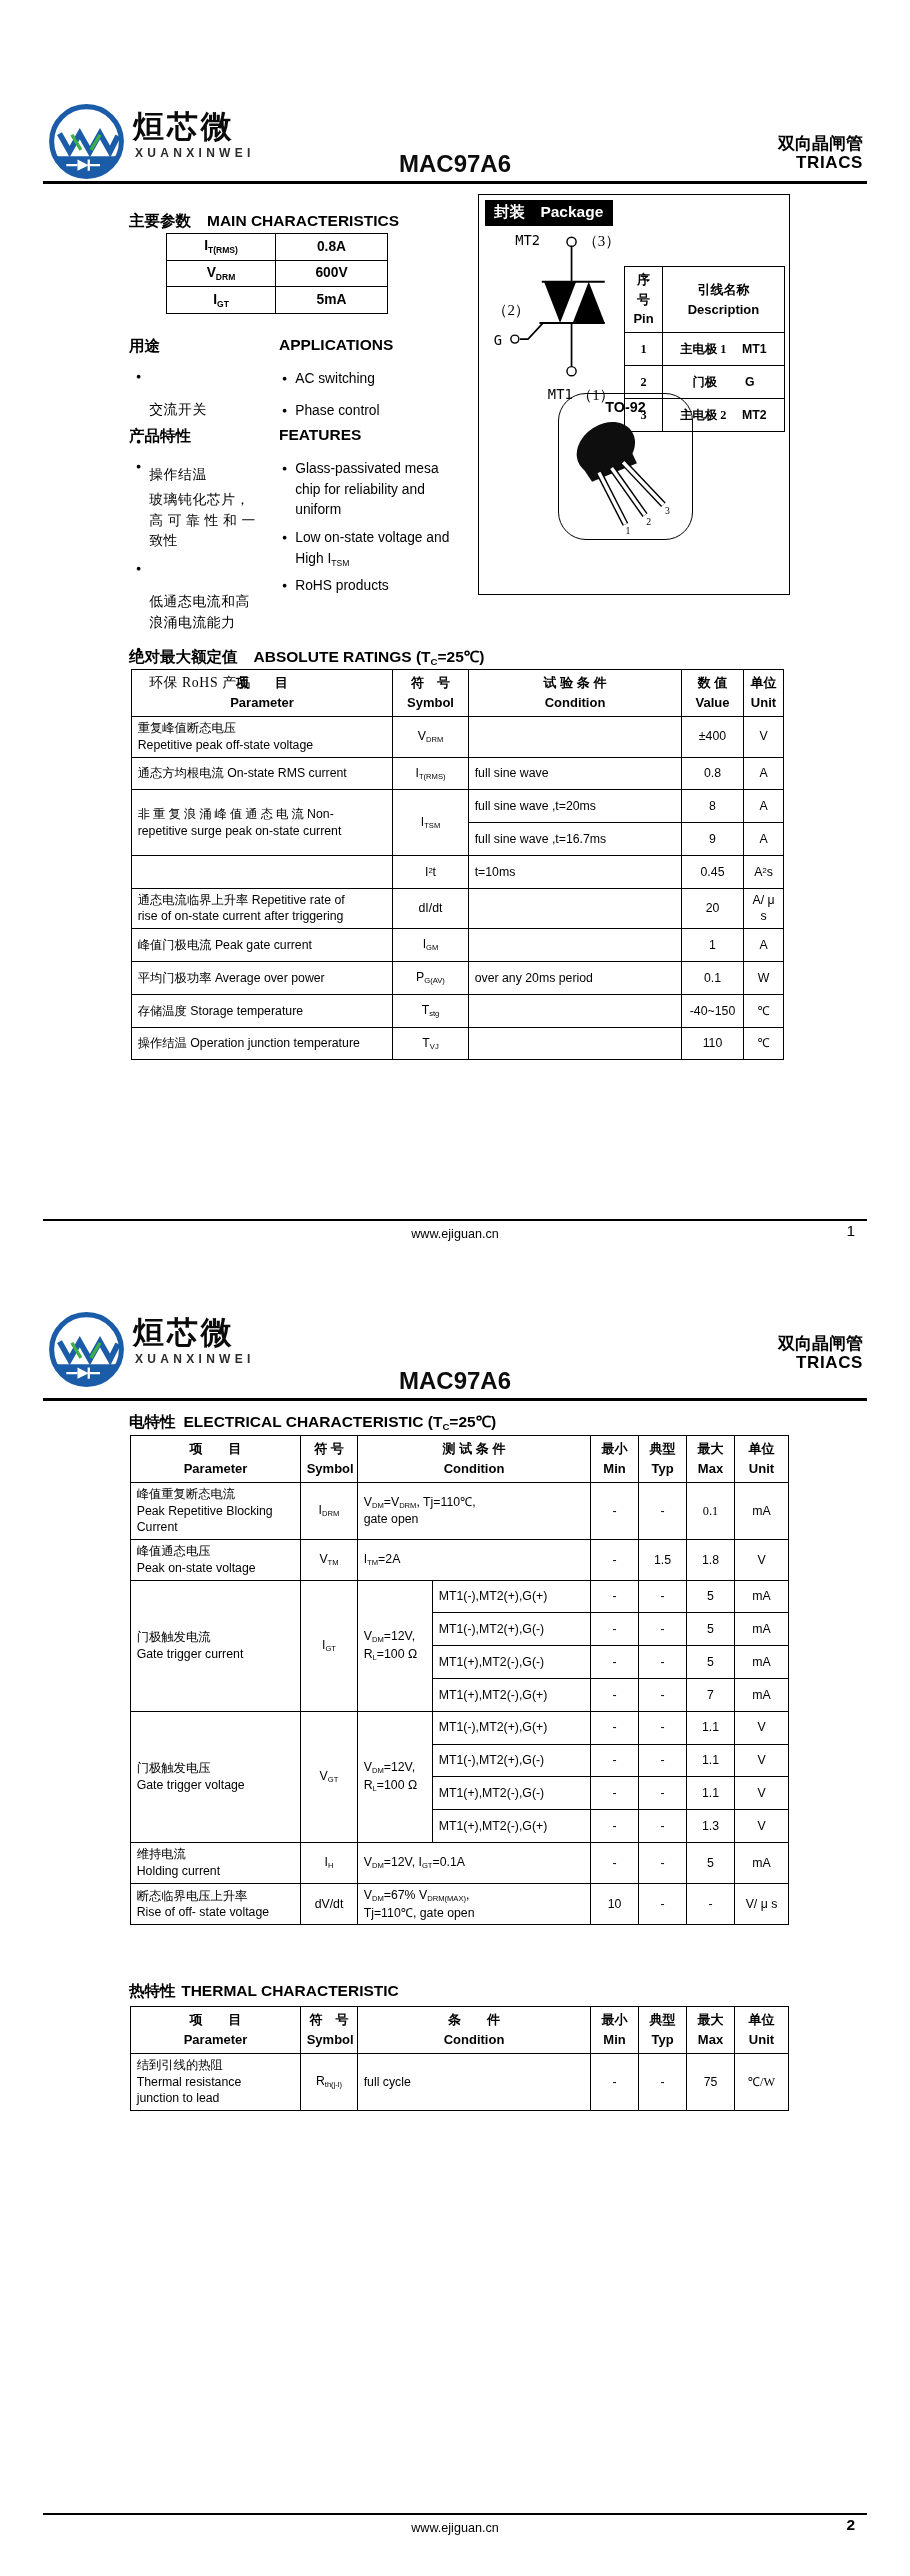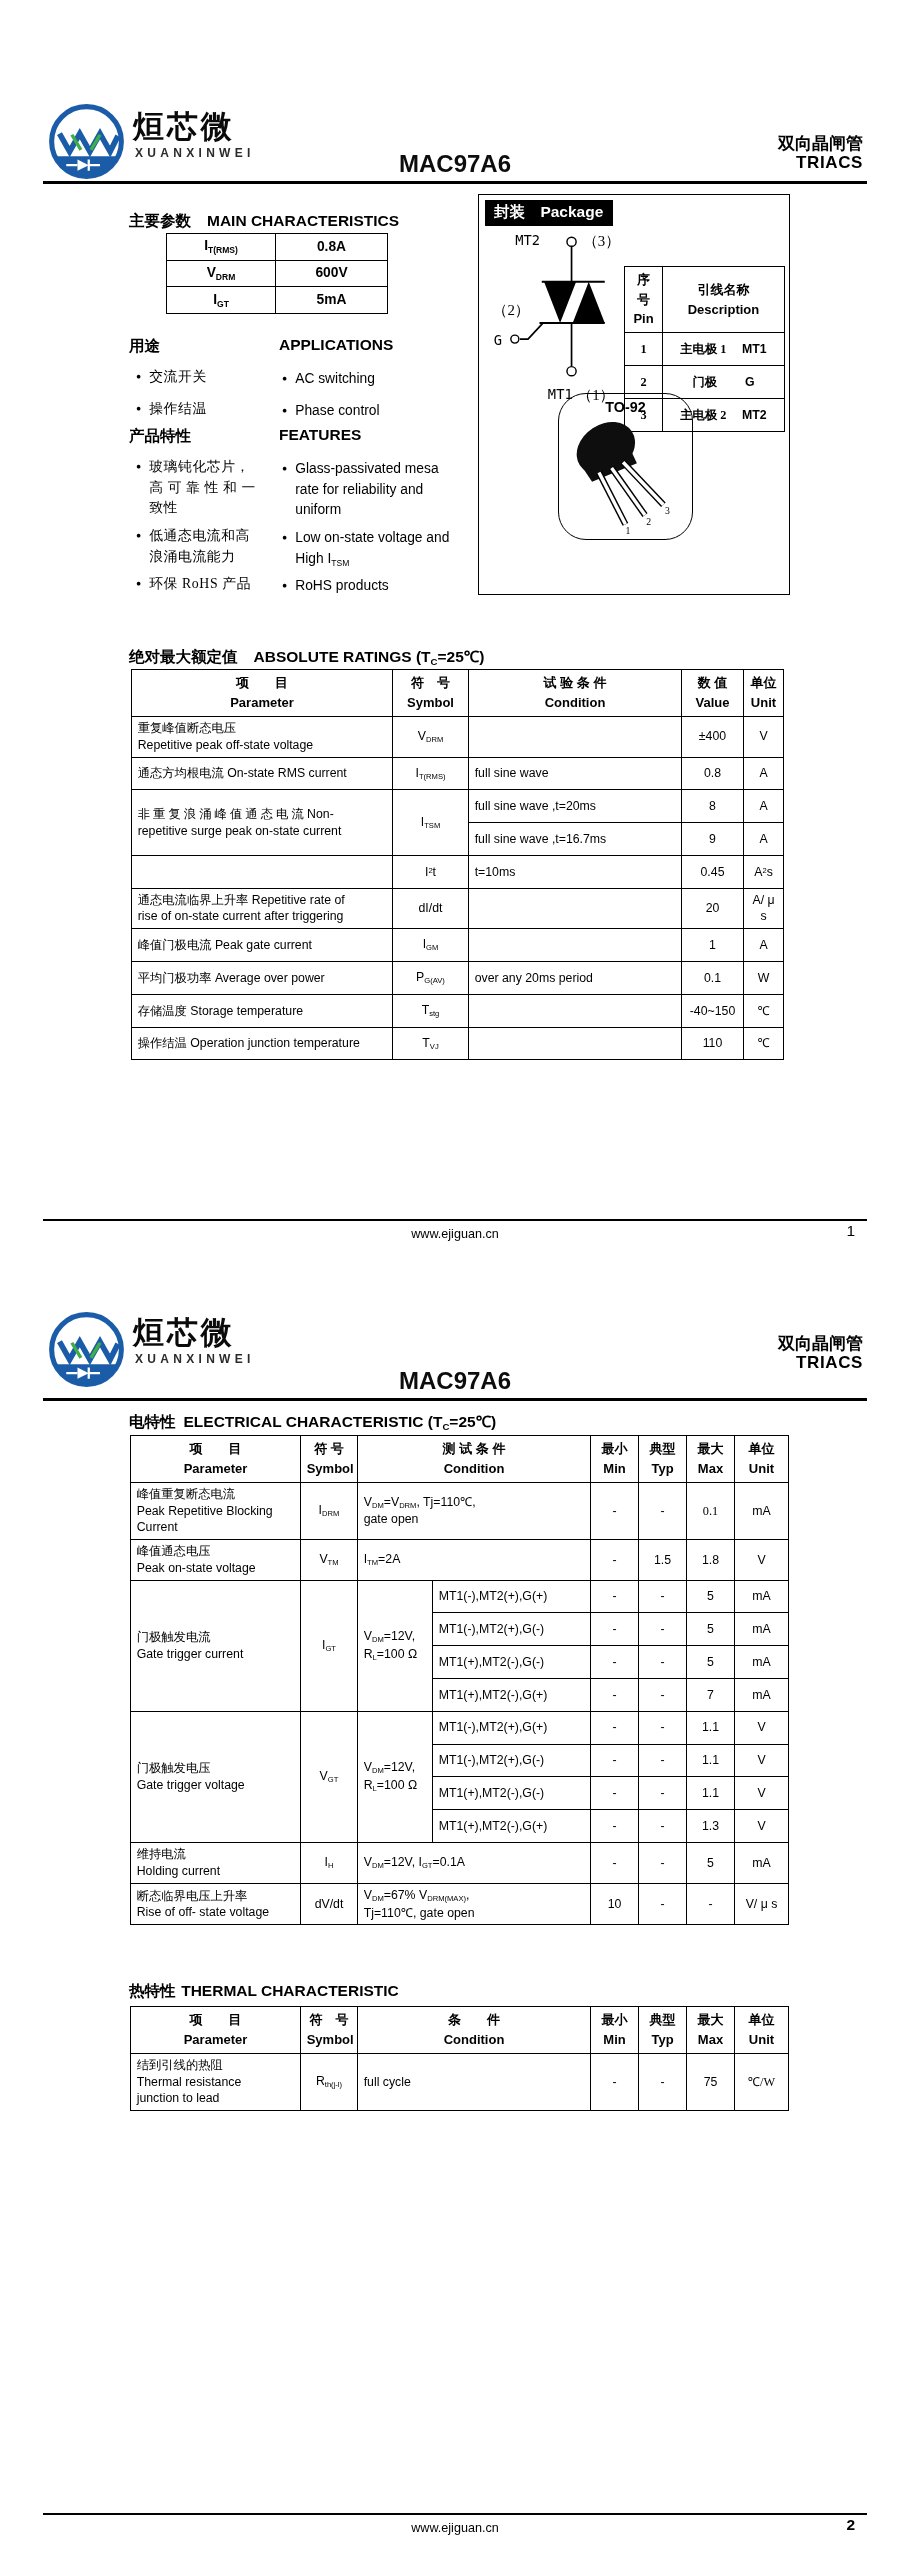--- a/index.html
+++ b/index.html
@@ -36,21 +36,21 @@
   
   .pkg-box{border:1.7px solid #000;background:#fff;}
   .pkg-title{background:#000;color:#fff;font-size:15.5px;font-weight:bold;padding:2.9px 9.2px;display:inline-block;}
   .to92-box{border:1.1px solid #000;text-align:center;}
   .to92-label{font-size:14.3px;font-weight:bold;margin-top:4.6px;}
 
   
   .bitem{display:flex;align-items:flex-start;margin-bottom:11.5px;}
   .dot{font-size:8.6px;line-height:1;margin:5.2px 8px 0 0;}
   .btext{font-size:13.8px;line-height:1.5;}
-  .cnl .btext{font-family:"Liberation Serif",serif;letter-spacing:0.6px;}
+  .cnl .btext{font-family:"Liberation Serif",serif;letter-spacing:0.6px;margin-top:33px;}
   .feat .bitem{margin-bottom:6.9px;}
 
   .footer-url{width:910px;text-align:center;font-size:12.6px;}
   .pagenum{font-size:15.5px;}
   .pagenum.bold{font-weight:bold;}
 
   svg text{font-family:"DejaVu Sans Mono","Liberation Sans",monospace;}
   svg text.ser{font-family:"Liberation Serif",serif;}
 </style>
 </head>
@@ -206,21 +206,21 @@
         <span class="btext"><span>低通态电流和高</span><br><span>浪涌电流能力</span></span>
       </div>
       <div class="bitem">
         <span class="dot">●</span>
         <span class="btext"><span>环保 RoHS 产品</span></span>
       </div>
     </div>
   <div class="abs enl feat" style="left:282px;top:459px;width:189px;">
       <div class="bitem">
         <span class="dot">●</span>
-        <span class="btext"><span>Glass-passivated mesa</span><br><span>rate for reliability and</span><br><span>uniform</span></span>
+        <span class="btext"><span>Glass-passivated mesa</span><br><span>chip for reliability and</span><br><span>uniform</span></span>
       </div>
       <div class="bitem">
         <span class="dot">●</span>
         <span class="btext"><span>Low on-state voltage and</span><br><span>High I</span><span class="sub">TSM</span></span>
       </div>
       <div class="bitem">
         <span class="dot">●</span>
         <span class="btext"><span>RoHS products</span></span>
       </div>
     </div>

